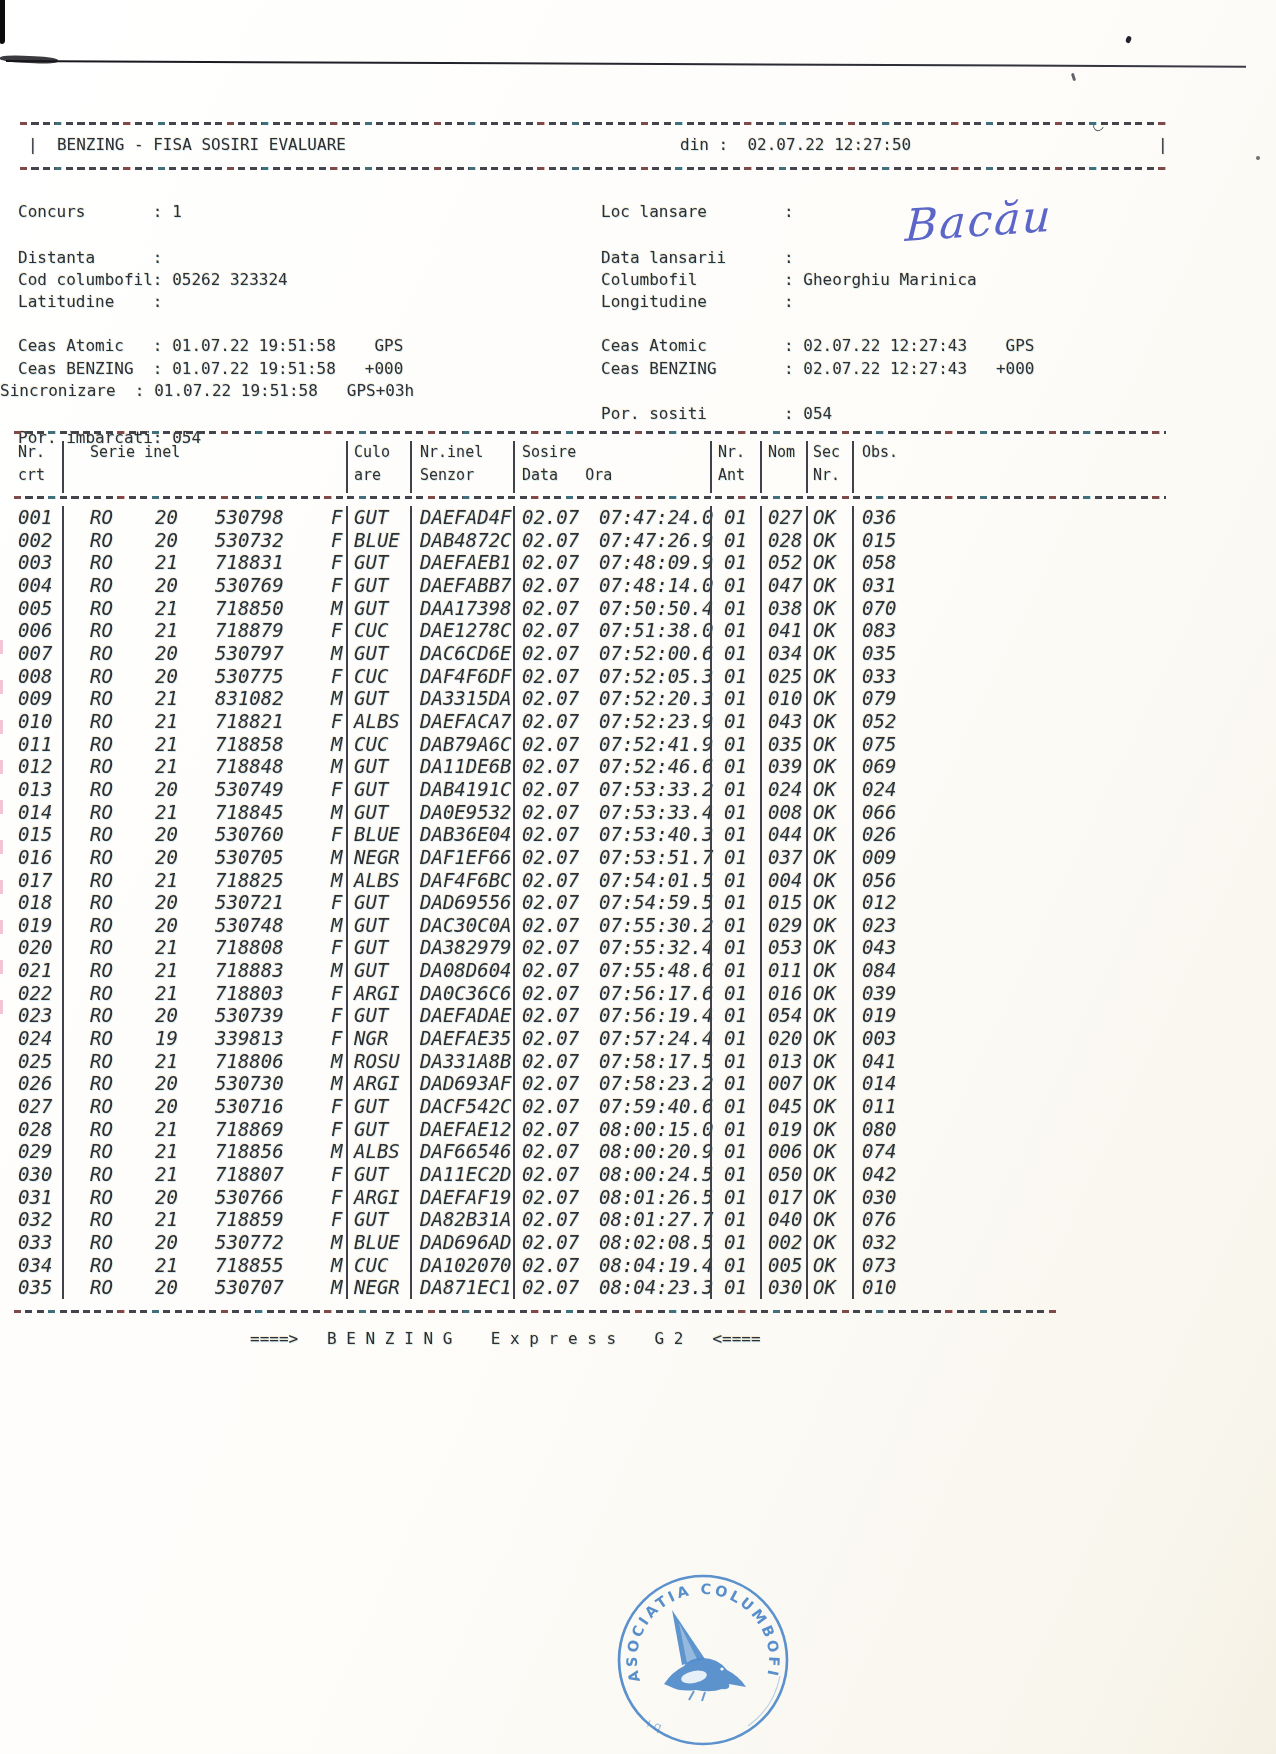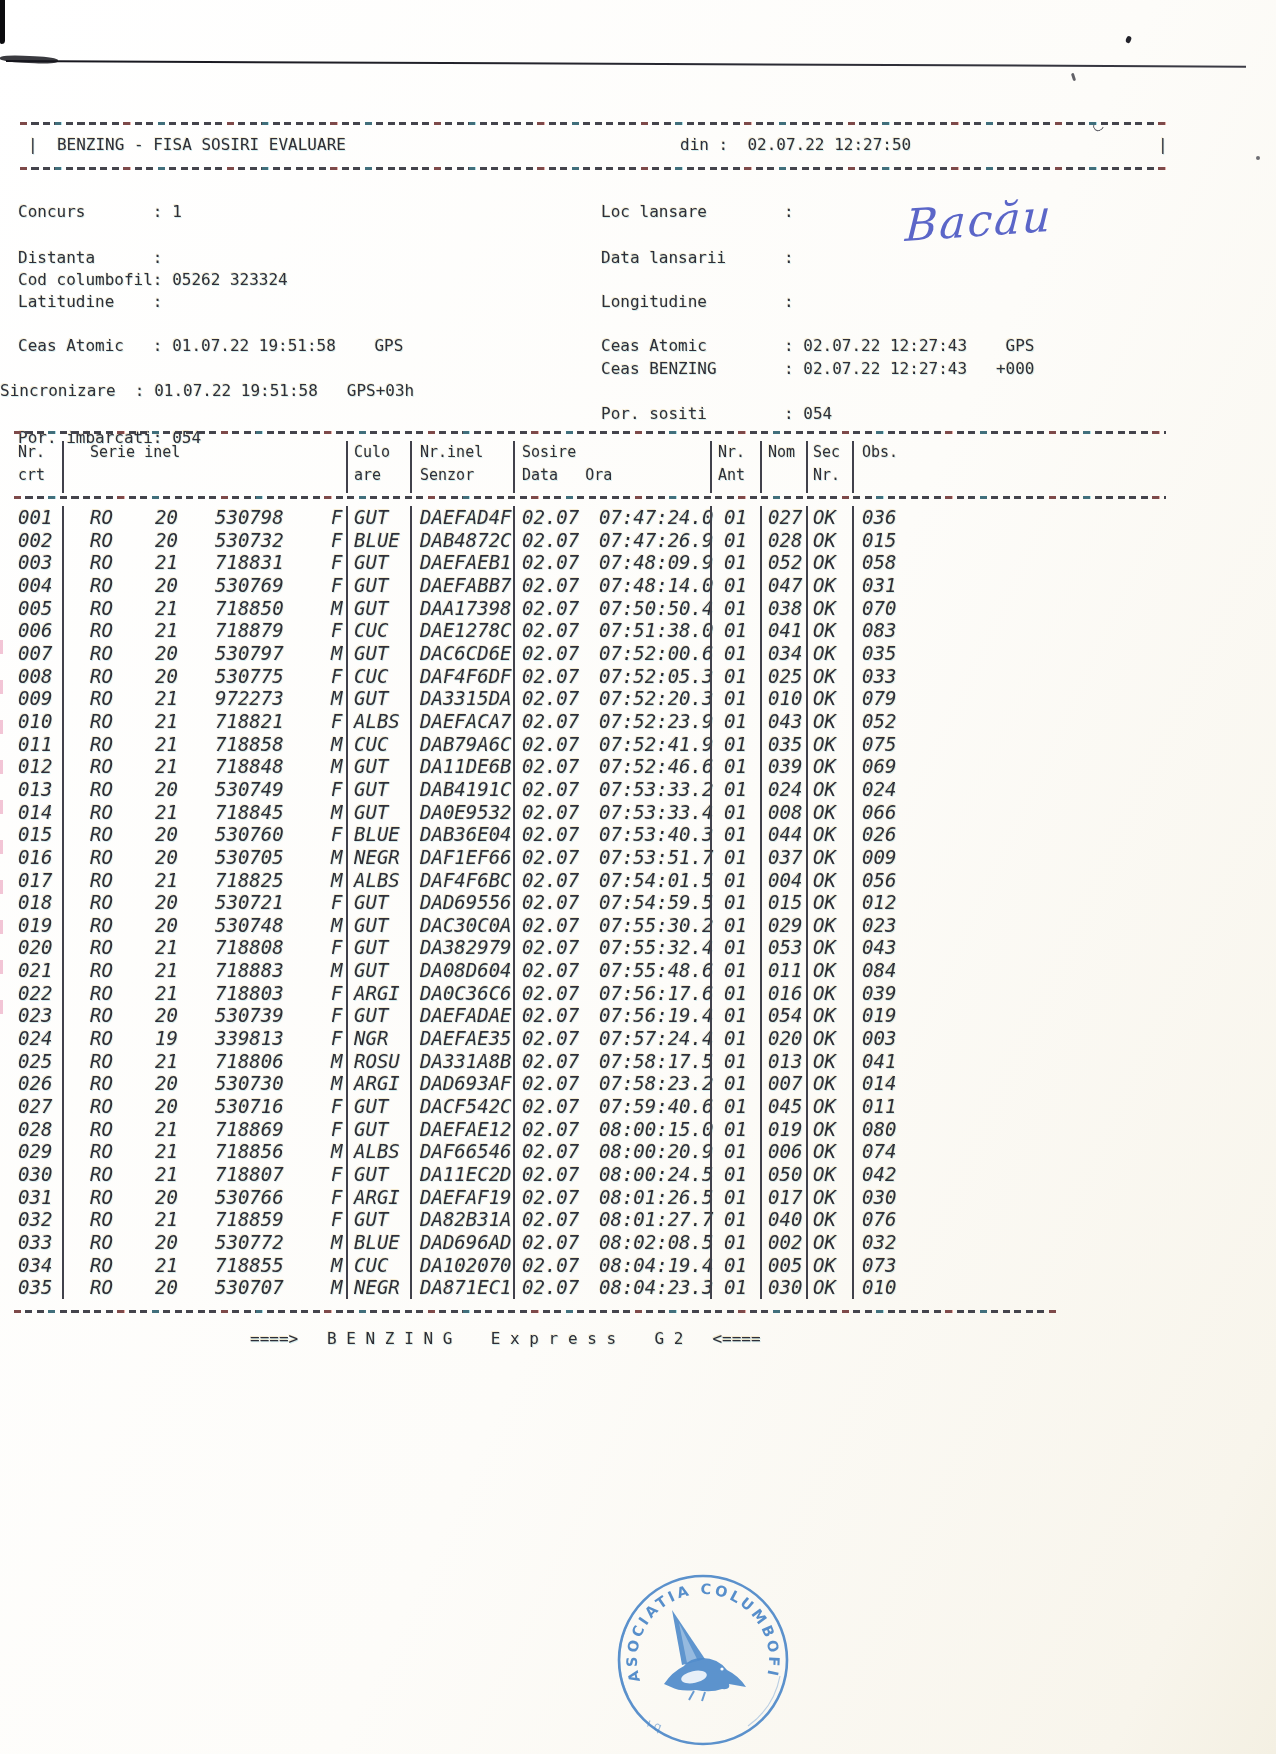--- a/index.html
+++ b/index.html
@@ -73,24 +73,26 @@
   <div class="mono" style="left:28px;top:133px;"><span>|</span><span>  </span><span>BENZING - FISA SOSIRI EVALUARE</span></div>
   <div class="mono" style="left:680px;top:133px;">din :  02.07.22 12:27:50</div>
   <div class="mono" style="left:1158px;top:133px;">|</div>
   <div class="dashes" style="left:20px;top:167px;width:1147px;"></div>
 
   <div class="mono" style="left:18px;top:200px;">Concurs       : 1</div>
   <div class="mono" style="left:601px;top:200px;">Loc lansare        :</div>
   <div class="mono" style="left:18px;top:246px;">Distanta      :</div>
   <div class="mono" style="left:601px;top:246px;">Data lansarii      :</div>
   <div class="mono" style="left:18px;top:268px;">Cod columbofil: 05262 323324</div>
+  <div class="mono" style="left:601px;top:268px;">Columbofil         : Gheorghiu Marinica</div>
   <div class="mono" style="left:18px;top:290px;">Latitudine    :</div>
   <div class="mono" style="left:601px;top:290px;">Longitudine        :</div>
   <div class="mono" style="left:18px;top:334px;">Ceas Atomic   : 01.07.22 19:51:58    GPS</div>
   <div class="mono" style="left:601px;top:334px;">Ceas Atomic        : 02.07.22 12:27:43    GPS</div>
+  <div class="mono" style="left:18px;top:357px;">Ceas BENZING  : 01.07.22 19:51:58   +000</div>
   <div class="mono" style="left:601px;top:357px;text-align:right;">Ceas BENZING       : 02.07.22 12:27:43   +000</div>
   <div class="mono" style="left:0;top:379px;">Sincronizare  : 01.07.22 19:51:58   GPS+03h</div>
   <div class="mono" style="left:18px;top:402px;margin-top:24px;">Por. imbarcati: 054</div>
   <div class="mono" style="left:601px;top:402px;">Por. sositi        : 054</div>
 
   <div class="handwriting">Bacău</div>
 
   <div class="dashes" style="left:14px;top:431px;width:1152px;"></div>
 
   <div class="tbl-hdr">
@@ -233,21 +235,21 @@
       <span class="cell p12 bL">01</span>
       <span class="cell p6 bL">025</span>
       <span class="cell p5 bL">OK</span>
       <span class="cell p8 bL">033</span>
     </div>
 
     <div class="trow">
       <span class="cell p4">009</span>
       <span class="cell p26 bL">RO</span>
       <span class="cell p29">21</span>
-      <span class="cell p31">972273</span>
+      <span class="cell p31">831082</span>
       <span class="cell p29">M</span>
       <span class="cell p6 bL">GUT</span>
       <span class="cell p8 bL">DA3315DA</span>
       <span class="cell p7 bL">02.07</span>
       <span class="cell">07:52:20.3</span>
       <span class="cell p12 bL">01</span>
       <span class="cell p6 bL">010</span>
       <span class="cell p5 bL">OK</span>
       <span class="cell p8 bL">079</span>
     </div>

